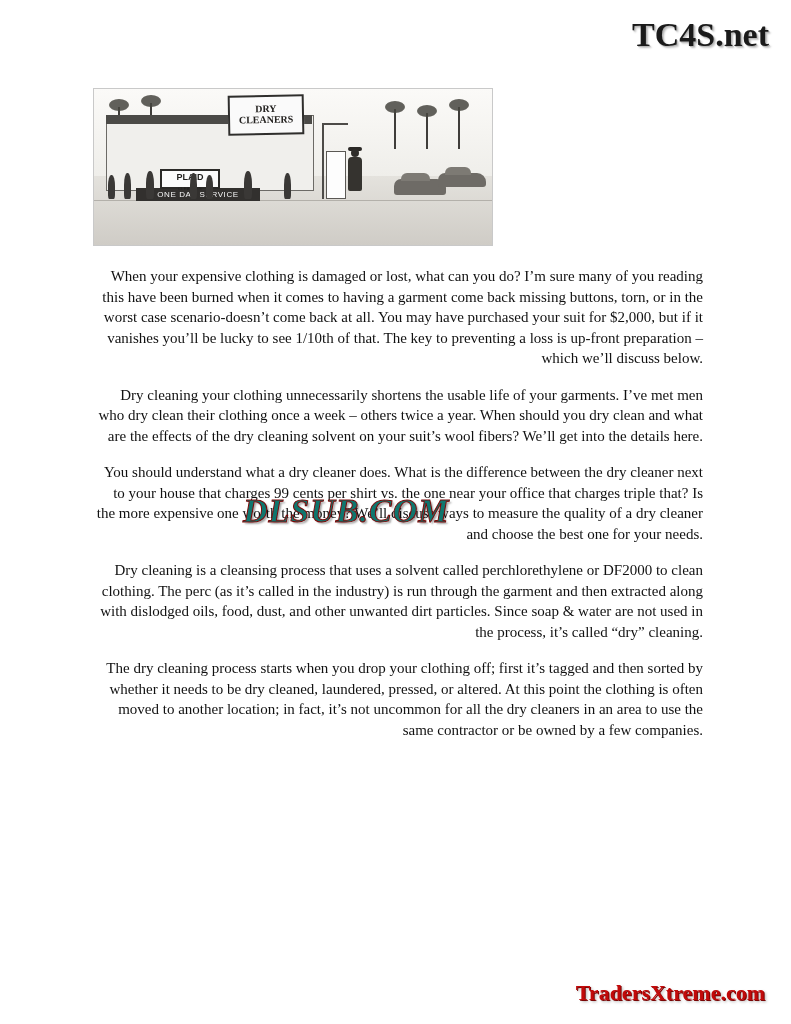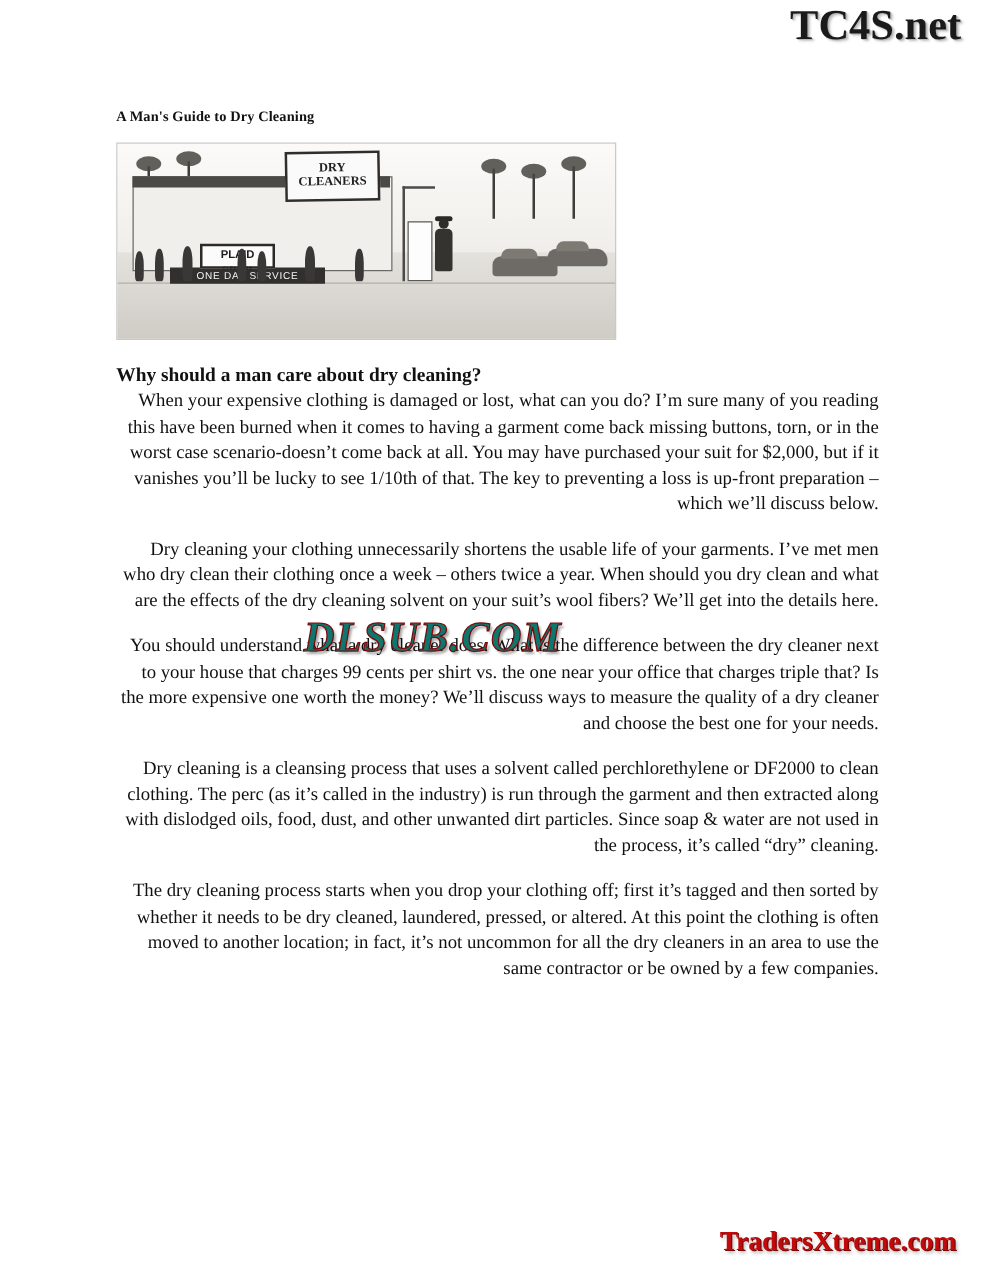--- a/index.html
+++ b/index.html
@@ -12,21 +12,21 @@
     height: 1024px;
     position: relative;
     font-family: "Liberation Serif", serif;
     color: #111;
     overflow: hidden;
   }
 
   
   .brand-top {
     position: absolute;
-    top: 2px;
+    top: 16px;
     right: 22px;
     font-family: "Liberation Serif", serif;
     font-weight: bold;
     font-size: 34px;
     letter-spacing: 0px;
     color: #1a1a1a;
     text-shadow: 1px 1px 0 #b8b8b8, 2px 2px 2px rgba(0,0,0,0.25);
   }
 
   
@@ -190,21 +190,20 @@
     pointer-events: none;
   }
 </style>
 </head>
 <body>
 
 <div class="brand-top">TC4S.net</div>
 
 <div class="doc">
 
-  <div class="doc-title">A Man's Guide to Dry Cleaning</div>
 
   <div class="illus">
     <div class="sky"></div>
     <div class="ground"></div>
     <div class="road-line"></div>
 
     <div class="tree" style="left:24px; top:18px; height:34px;"></div>
     <div class="tree" style="left:56px; top:14px; height:38px;"></div>
     <div class="tree" style="left:300px; top:20px; height:40px;"></div>
     <div class="tree" style="left:332px; top:24px; height:36px;"></div>
@@ -239,21 +238,20 @@
     <div class="figure" style="left:52px; top:82px; width:8px; height:28px;"></div>
     <div class="figure" style="left:96px; top:84px; width:7px; height:26px;"></div>
     <div class="figure" style="left:112px; top:86px; width:7px; height:24px;"></div>
     <div class="figure" style="left:150px; top:82px; width:8px; height:28px;"></div>
     <div class="figure" style="left:190px; top:84px; width:7px; height:26px;"></div>
 
     <div class="car" style="left:300px; top:90px; width:52px; height:16px;"></div>
     <div class="car" style="left:344px; top:84px; width:48px; height:14px;"></div>
   </div>
 
-  <h2 class="sec">Why should a man care about dry cleaning?</h2>
   <p class="body">When your expensive clothing is damaged or lost, what can you do? I’m sure many of you reading this have been burned when it comes to having a garment come back missing buttons, torn, or in the worst case scenario-doesn’t come back at all. You may have purchased your suit for $2,000, but if it vanishes you’ll be lucky to see 1/10th of that. The key to preventing a loss is up-front preparation – which we’ll discuss below.</p>
   <p class="body">Dry cleaning your clothing unnecessarily shortens the usable life of your garments. I’ve met men who dry clean their clothing once a week – others twice a year. When should you dry clean and what are the effects of the dry cleaning solvent on your suit’s wool fibers? We’ll get into the details here.</p>
   <p class="body">You should understand what a dry cleaner does. What is the difference between the dry cleaner next to your house that charges 99 cents per shirt vs. the one near your office that charges triple that? Is the more expensive one worth the money? We’ll discuss ways to measure the quality of a dry cleaner and choose the best one for your needs.</p>
 
   <p class="body">Dry cleaning is a cleansing process that uses a solvent called perchlorethylene or DF2000 to clean clothing. The perc (as it’s called in the industry) is run through the garment and then extracted along with dislodged oils, food, dust, and other unwanted dirt particles. Since soap &amp; water are not used in the process, it’s called “dry” cleaning.</p>
   <p class="body">The dry cleaning process starts when you drop your clothing off; first it’s tagged and then sorted by whether it needs to be dry cleaned, laundered, pressed, or altered. At this point the clothing is often moved to another location; in fact, it’s not uncommon for all the dry cleaners in an area to use the same contractor or be owned by a few companies.</p>
 
 </div>
 
 <div class="wm-center">DLSUB.COM</div>

